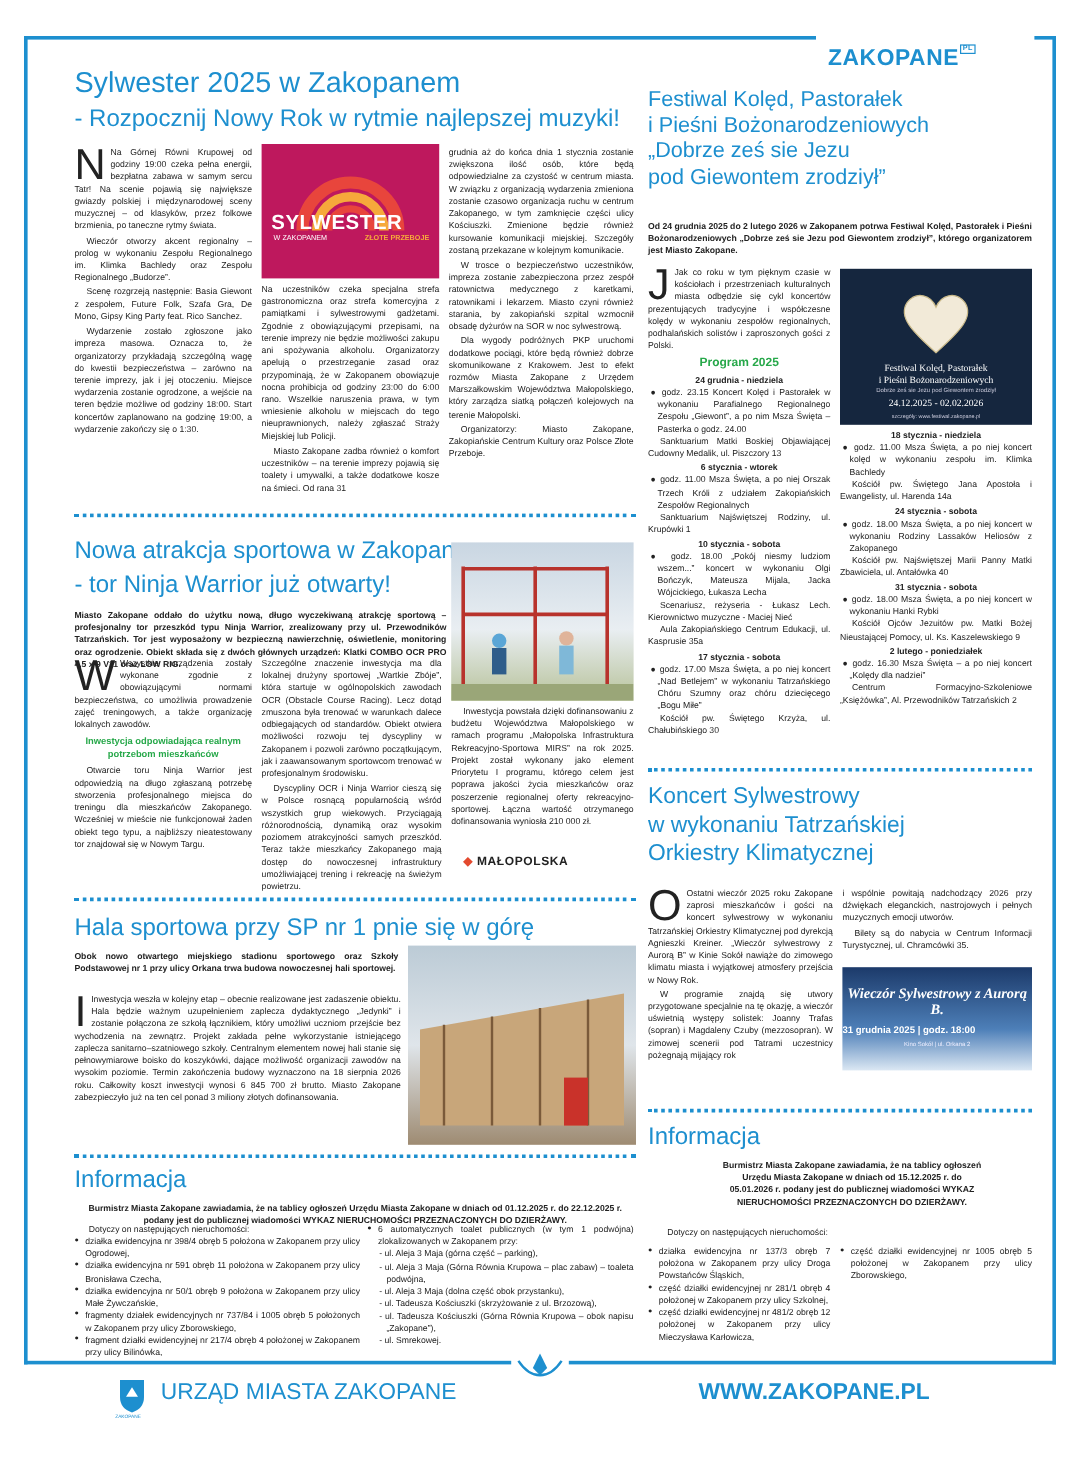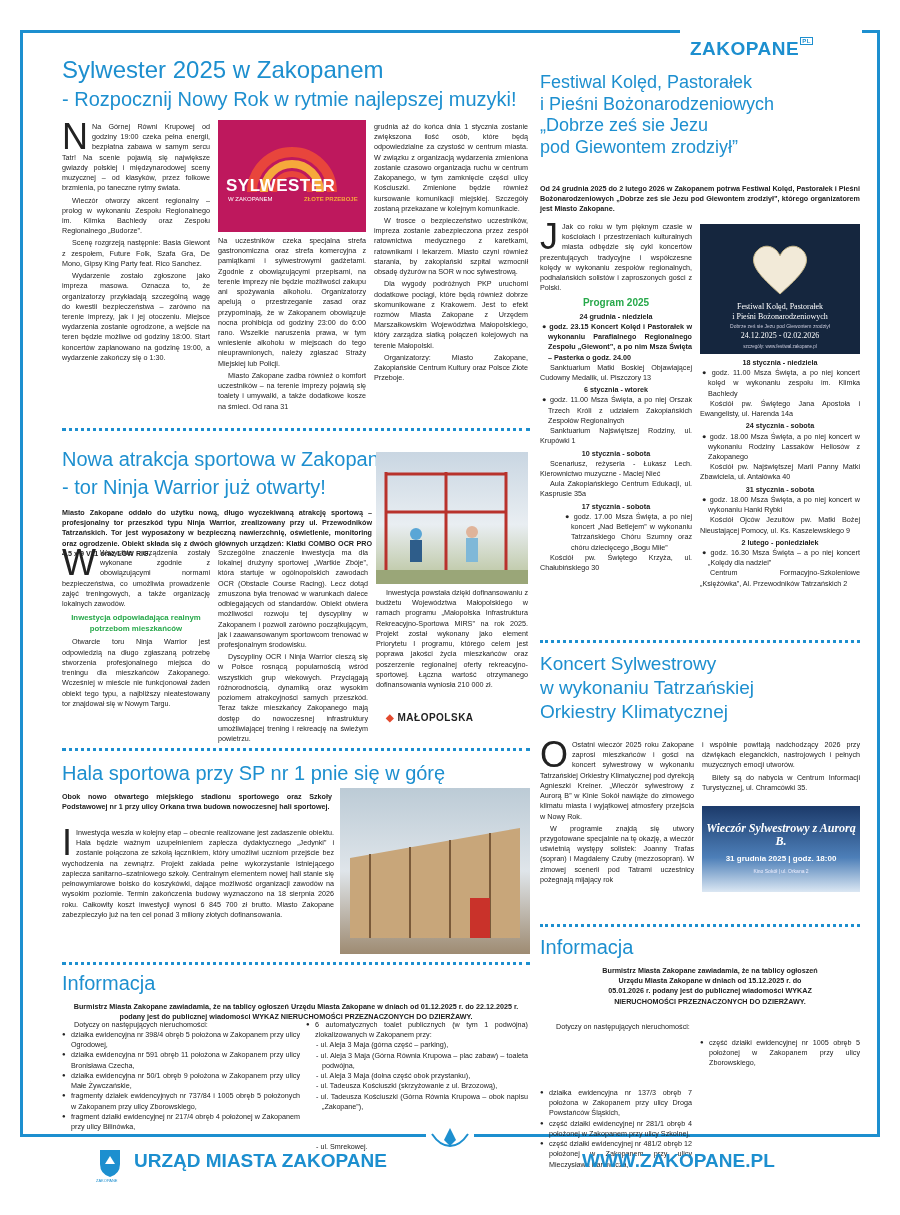--- a/index.html
+++ b/index.html
@@ -71,30 +71,31 @@
   <div>„Dobrze ześ sie Jezu</div>
   <div>pod Giewontem zrodziył”</div>
 </div>
 <div class="abs t" style="left:540px;top:184px;width:320px;font-weight:bold">Od 24 grudnia 2025 do 2 lutego 2026 w Zakopanem potrwa Festiwal Kolęd, Pastorałek i Pieśni Bożonarodzeniowych „Dobrze ześ sie Jezu pod Giewontem zrodziył”, którego organizatorem jest Miasto Zakopane.</div>
 
 <div class="abs t" style="left:540px;top:222px;width:152px">
   <p style="text-indent:0"><span class="dropcap">J</span><span>Jak co roku w tym pięknym czasie w kościołach i przestrzeniach kulturalnych miasta odbędzie się cykl koncertów prezentujących tradycyjne i współczesne kolędy w wykonaniu zespołów regionalnych, podhalańskich solistów i zaproszonych gości z Polski.</span></p>
   <div class="prog-title">Program 2025</div>
   <div id="prog-left">
       <div style="font-weight: bold; text-align: center; margin-top: 2px;">24 grudnia - niedziela</div>
-      <div style="padding-left: 8px; text-indent: -6px; font-weight: bold;">● godz. 23.15 Koncert Kolęd i Pastorałek w wykonaniu Parafialnego Regionalnego Zespołu „Giewont”, a po nim Msza Święta – Pasterka o godz. 24.00</div>
+      <div style="padding-left: 8px; text-indent: -6px;">● godz. 23.15 Koncert Kolęd i Pastorałek w wykonaniu Parafialnego Regionalnego Zespołu „Giewont”, a po nim Msza Święta – Pasterka o godz. 24.00</div>
       <div style="text-indent: 10px;">Sanktuarium Matki Boskiej Objawiającej Cudowny Medalik, ul. Piszczory 13</div>
       <div style="font-weight: bold; text-align: center; margin-top: 2px;">6 stycznia - wtorek</div>
       <div style="padding-left: 8px; text-indent: -6px;">● godz. 11.00 Msza Święta, a po niej Orszak Trzech Króli z udziałem Zakopiańskich Zespołów Regionalnych</div>
       <div style="text-indent: 10px;">Sanktuarium Najświętszej Rodziny, ul. Krupówki 1</div>
       <div style="font-weight: bold; text-align: center; margin-top: 2px;">10 stycznia - sobota</div>
+      <div style="padding-left: 8px; text-indent: -6px;">● godz. 18.00 „Pokój niesmy ludziom wszem...” koncert w wykonaniu Olgi Bończyk, Mateusza Mijala, Jacka Wójcickiego, Łukasza Lecha</div>
       <div style="text-indent: 10px;">Scenariusz, reżyseria - Łukasz Lech. Kierownictwo muzyczne - Maciej Nieć</div>
       <div style="text-indent: 10px;">Aula Zakopiańskiego Centrum Edukacji, ul. Kasprusie 35a</div>
       <div style="font-weight: bold; text-align: center; margin-top: 2px;">17 stycznia - sobota</div>
-      <div style="padding-left: 8px; text-indent: -6px; margin-left: 23px;">● godz. 17.00 Msza Święta, a po niej koncert „Nad Betlejem” w wykonaniu Tatrzańskiego Chóru Szumny oraz chóru dziecięcego „Bogu Miłe”</div>
+      <div style="padding-left: 8px; text-indent: -6px;">● godz. 17.00 Msza Święta, a po niej koncert „Nad Betlejem” w wykonaniu Tatrzańskiego Chóru Szumny oraz chóru dziecięcego „Bogu Miłe”</div>
       <div style="text-indent: 10px;">Kościół pw. Świętego Krzyża, ul. Chałubińskiego 30</div>
     </div>
 </div>
 
 <div class="imgbox" style="left:700px;top:224px;width:160px;height:130px;background:#15263e">
   <svg width="160" height="130">
     <path d="M80 70 C60 52 48 40 56 28 C64 18 76 22 80 32 C84 22 96 18 104 28 C112 40 100 52 80 70Z" fill="#f2ead8" stroke="#c9b98a"></path>
   </svg>
   <div class="abs" style="left:0;top:78px;width:160px;text-align:center;font-family:'Liberation Serif',serif;font-size:8px;color:#fff">Festiwal Kolęd, Pastorałek</div>
   <div class="abs" style="left:0;top:88px;width:160px;text-align:center;font-family:'Liberation Serif',serif;font-size:8px;color:#fff">i Pieśni Bożonarodzeniowych</div>
@@ -187,30 +188,30 @@
 <div class="abs t" style="left:540px;top:740px;width:154px">
   <p style="text-indent:0"><span class="dropcap">O</span><span>Ostatni wieczór 2025 roku Zakopane zaprosi mieszkańców i gości na koncert sylwestrowy w wykonaniu Tatrzańskiej Orkiestry Klimatycznej pod dyrekcją Agnieszki Kreiner. „Wieczór sylwestrowy z Aurorą B” w Kinie Sokół nawiąże do zimowego klimatu miasta i wyjątkowej atmosfery przejścia w Nowy Rok.</span></p>
   <p>W programie znajdą się utwory przygotowane specjalnie na tę okazję, a wieczór uświetnią występy solistek: Joanny Trafas (sopran) i Magdaleny Czuby (mezzosopran). W zimowej scenerii pod Tatrami uczestnicy pożegnają mijający rok</p>
 </div>
 <div class="abs t" style="left:702px;top:740px;width:158px">
   <p style="text-indent:0">i wspólnie powitają nadchodzący 2026 przy dźwiękach eleganckich, nastrojowych i pełnych muzycznych emocji utworów.</p>
   <p>Bilety są do nabycia w Centrum Informacji Turystycznej, ul. Chramcówki 35.</p>
 </div>
 <div class="imgbox" style="left:702px;top:806px;width:158px;height:86px;background:linear-gradient(#1c3a6a,#4d7fb8 60%,#dbe7f3)">
   <div class="abs" style="left:0;top:16px;width:158px;text-align:center;font-family:'Liberation Serif',serif;font-style:italic;font-weight:bold;font-size:12px;color:#fff;line-height:1.05">Wieczór Sylwestrowy z Aurorą B.</div>
-  <div class="abs" style="left:0;top:48px;width:158px;text-align:center;font-size:8px;font-weight:bold;color:#fff">31 grudnia 2025 | godz. 18:00</div>
+  <div class="abs" style="left:0;top:48px;width:158px;text-align:left;font-size:8px;font-weight:bold;color:#fff">31 grudnia 2025 | godz. 18:00</div>
   <div class="abs" style="left:0;top:62px;width:158px;text-align:center;font-size:5px;color:#eef">Kino Sokół | ul. Orkana 2</div>
 </div>
 
 <div class="dots" style="left:540px;top:924px;width:320px"></div>
 
 <div class="abs h-blue" style="left:540px;top:936px;font-size:20px">Informacja</div>
 <div class="abs t" style="left:600px;top:966px;width:220px;font-weight:bold;text-align:center">Burmistrz Miasta Zakopane zawiadamia, że na tablicy ogłoszeń Urzędu Miasta Zakopane w dniach od 15.12.2025 r. do 05.01.2026 r. podany jest do publicznej wiadomości WYKAZ NIERUCHOMOŚCI PRZEZNACZONYCH DO DZIERŻAWY.</div>
 <div class="abs t" style="left:556px;top:1022px">Dotyczy on następujących nieruchomości:</div>
-<ul class="abs t bl" style="left:540px;top:1088px;width:152px" id="info-right-left">
+<ul class="abs t bl" style="left:540px;top:1038px;width:152px" id="info-right-left">
     <li>działka ewidencyjna nr 137/3 obręb 7 położona w Zakopanem przy ulicy Droga Powstańców Śląskich,</li>
     <li>część działki ewidencyjnej nr 281/1 obręb 4 położonej w Zakopanem przy ulicy Szkolnej,</li>
     <li>część działki ewidencyjnej nr 481/2 obręb 12 położonej w Zakopanem przy ulicy Mieczysława Karłowicza,</li>
   </ul>
 <ul class="abs t bl" style="left:700px;top:1038px;width:160px" id="info-right-right">
     <li>część działki ewidencyjnej nr 1005 obręb 5 położonej w Zakopanem przy ulicy Zborowskiego,</li>
   </ul>
 
 <div class="abs h-blue" style="left:62px;top:972px;font-size:20px">Informacja</div>
 <div class="abs t" style="left:62px;top:1002px;width:468px;font-weight:bold;text-align:center">Burmistrz Miasta Zakopane zawiadamia, że na tablicy ogłoszeń Urzędu Miasta Zakopane w dniach od 01.12.2025 r. do 22.12.2025 r. podany jest do publicznej wiadomości WYKAZ NIERUCHOMOŚCI PRZEZNACZONYCH DO DZIERŻAWY.</div>
@@ -225,31 +226,31 @@
 <div class="abs t" style="left:306px;top:1020px;width:222px">
   <ul class="bl">
       <li>6 automatycznych toalet publicznych (w tym 1 podwójna) zlokalizowanych w Zakopanem przy:</li>
     </ul>
   <div id="info-left-sub" style="padding-left:10px">
       <div style="padding-left: 6px; text-indent: -6px;">- ul. Aleja 3 Maja (górna część – parking),</div>
       <div style="padding-left: 6px; text-indent: -6px;">- ul. Aleja 3 Maja (Górna Równia Krupowa – plac zabaw) – toaleta podwójna,</div>
       <div style="padding-left: 6px; text-indent: -6px;">- ul. Aleja 3 Maja (dolna część obok przystanku),</div>
       <div style="padding-left: 6px; text-indent: -6px;">- ul. Tadeusza Kościuszki (skrzyżowanie z ul. Brzozową),</div>
       <div style="padding-left: 6px; text-indent: -6px;">- ul. Tadeusza Kościuszki (Górna Równia Krupowa – obok napisu „Zakopane”),</div>
-      <div style="padding-left: 6px; text-indent: -6px; margin-top: 30px;">- ul. Smrekowej.</div>
+      <div style="padding-left: 6px; text-indent: -6px;">- ul. Smrekowej.</div>
     </div>
 </div>
 
 <div class="abs" style="left:426px;top:1124px;width:48px;height:26px;background:#fff">
   <svg width="48" height="26">
     <path d="M24 4 L18 16 L24 22 L30 16Z" fill="#1d8fcf"></path>
     <path d="M6 10 Q14 22 24 22 Q34 22 42 10" stroke="#1d8fcf" stroke-width="2" fill="none"></path>
   </svg>
 </div>
 <div class="abs" style="left:98px;top:1148px;width:24px;height:30px">
   <svg width="24" height="30">
       <path d="M2 2 H22 V16 Q22 26 12 29 Q2 26 2 16Z" fill="#1d8fcf"></path>
       <path d="M7 16 L12 8 L17 16Z" fill="#fff"></path>
     </svg>
 </div>
 <div class="abs" style="left:96px;top:1178px;font-size:4px;color:#1d8fcf">ZAKOPANE</div>
-<div class="abs" style="left:134px;top:1150px;font-size:19px;font-weight:bold;color:#1d8fcf">URZĄD MIASTA ZAKOPANE</div>
+<div class="abs" style="left:134px;top:1150px;font-size:19px;font-weight:normal;color:#1d8fcf">URZĄD MIASTA ZAKOPANE</div>
 <div class="abs" style="left:582px;top:1150px;font-size:19px;font-weight:bold;color:#1d8fcf">WWW.ZAKOPANE.PL</div>
 
 </body></html>

